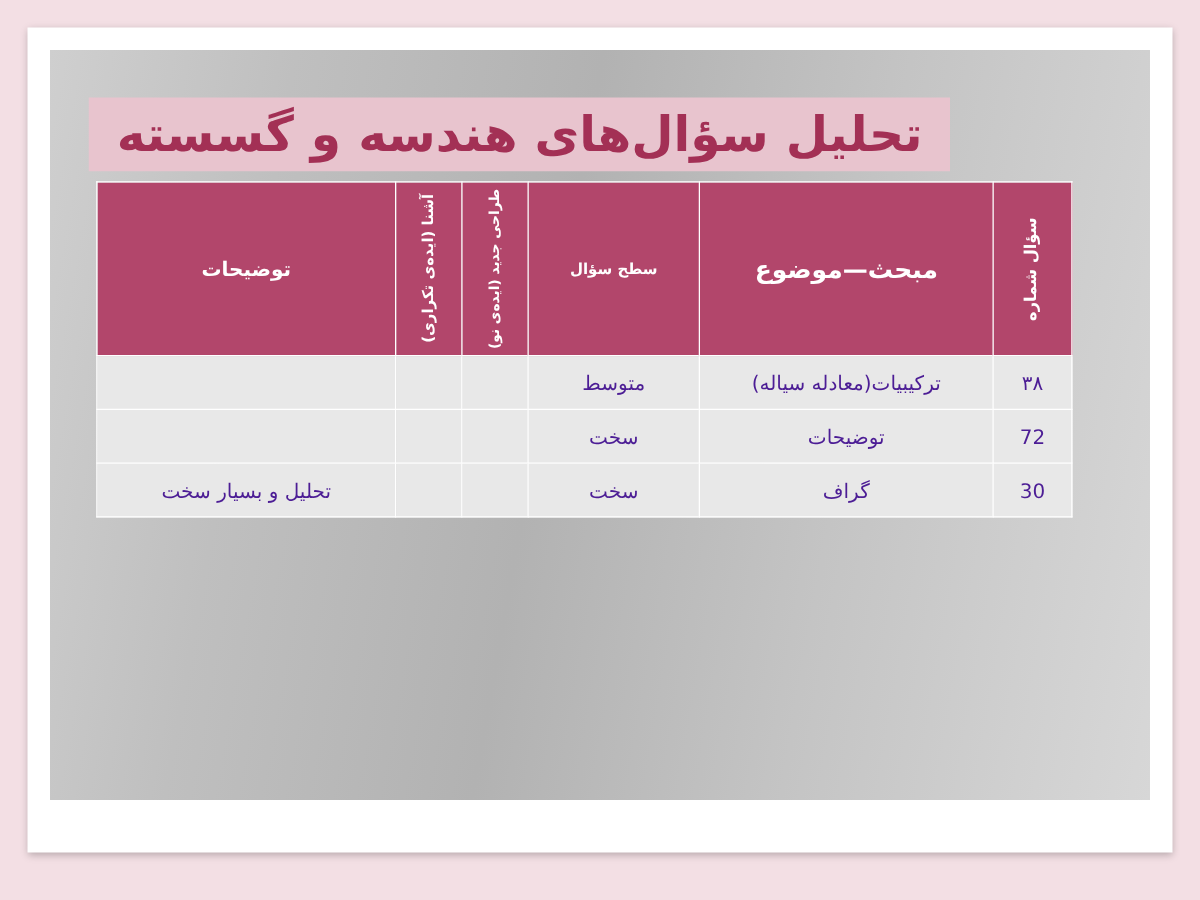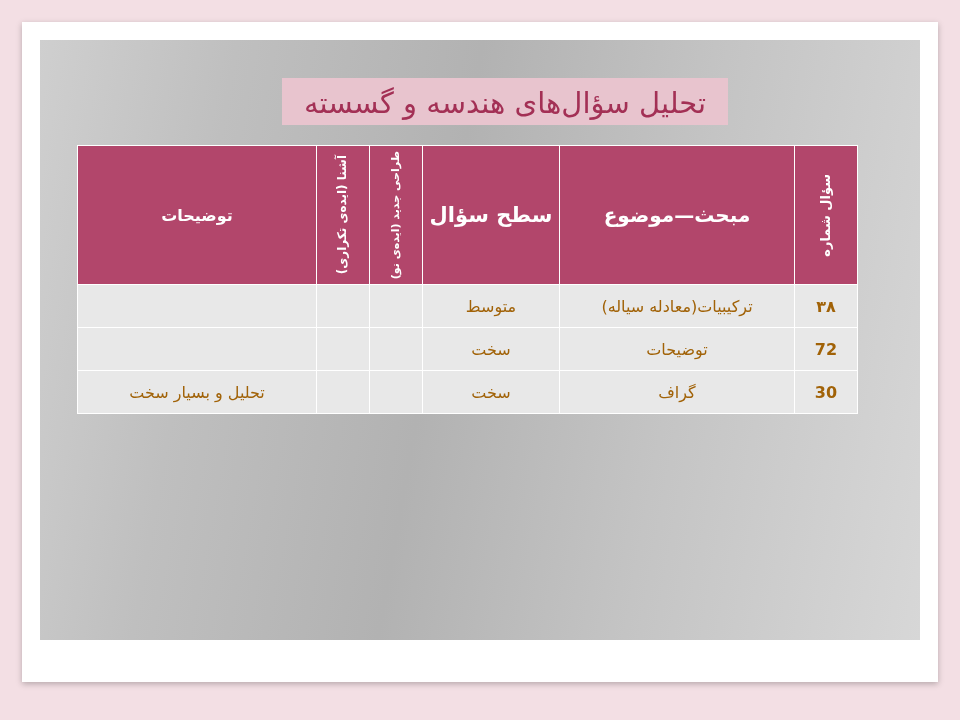--- a/index.html
+++ b/index.html
@@ -35,22 +35,22 @@
     right: 160px;
     top: 38px;
     width: 510px;
     text-align: center;
   }
   .title-band {
     display: inline-block;
     background: #e8c4ce;
     padding: 8px 22px 4px 22px;
     color: #a33055;
-    font-size: 29px;
-    font-weight: normal;
+    font-size: 39px;
+    font-weight: bold;
     line-height: 1.2;
     letter-spacing: 0px;
     white-space: nowrap;
   }
   .table-wrap {
     position: absolute;
     right: 62px;
     top: 105px;
     width: 750px;
   }
@@ -65,45 +65,45 @@
     color: #ffffff;
     border: 1px solid #ffffff;
     font-weight: bold;
     vertical-align: middle;
     text-align: center;
     padding: 4px 2px;
   }
   table.analysis td {
     background: #e8e8e8;
     border: 1px solid #ffffff;
-    color: #a16207;
+    color: #4c1d95;
     text-align: center;
     vertical-align: middle;
     height: 38px;
     font-size: 16px;
     padding: 2px 6px;
   }
   th.c-num   { width: 58px;  height: 130px; font-size: 13px; }
   th.c-topic { width: 230px; font-size: 20px; }
-  th.c-level { width: 132px; font-size: 21px; }
+  th.c-level { width: 132px; font-size: 12px; }
   th.c-new   { width: 48px;  font-size: 11px; }
   th.c-known { width: 48px;  font-size: 12px; }
   th.c-notes { width: 234px; font-size: 16px; }
 
   .vert {
     display: block;
     writing-mode: vertical-rl;
     transform: rotate(180deg);
     white-space: nowrap;
     margin: 0 auto;
     line-height: 1.1;
   }
   td.num {
     font-size: 19px;
-    font-weight: bold;
+    font-weight: normal;
     background: #e8e8e8;
   }
   td.mark {
     background: #dd90ae;
   }
   td.blank {
     background: #e8e8e8;
   }
 </style>
 </head>

